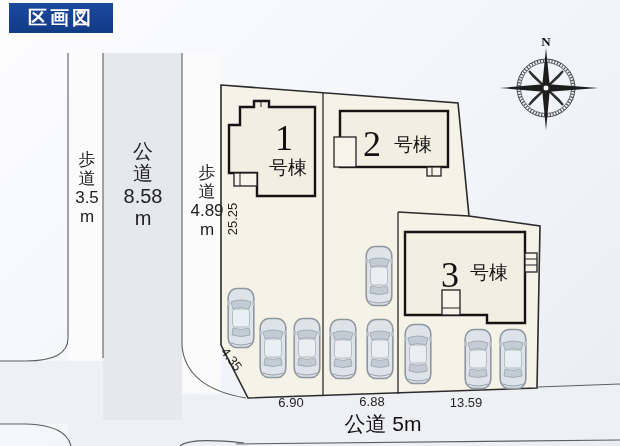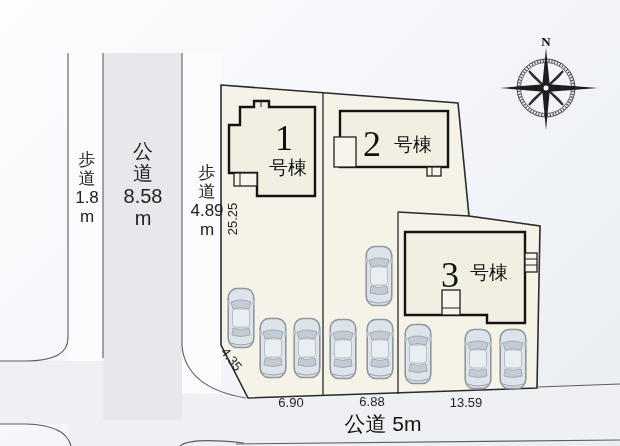--- a/index.html
+++ b/index.html
@@ -166,25 +166,28 @@
         <polygon points="-4,0 0,-40 4,0 0,6"></polygon>
         <polygon points="0,-4 52,0 0,4 -6,0"></polygon>
         <polygon points="-4,0 0,42 4,0 0,-6"></polygon>
         <polygon points="0,-4 -46,0 0,4 6,0"></polygon>
       </g>
       <circle r="3" fill="#fff" stroke="#333" stroke-width="1"></circle>
       <text x="0" y="-42" text-anchor="middle" font-family="Liberation Serif,serif" font-size="13" font-weight="bold" fill="#111">N</text>
     </g>
   </svg>
 
+  <div class="badge">
+    <span>区画図</span>
+  </div>
 
   <div class="vlabel small" style="left:72px;top:150px;width:30px;">
       <span>歩</span>
       <span>道</span>
-      <span>1.8</span>
+      <span>3.5</span>
       <span>m</span>
     </div>
   <div class="vlabel big" style="left:126px;top:140px;width:34px;">
       <span>公</span>
       <span>道</span>
       <span>8.58</span>
       <span>m</span>
     </div>
   <div class="vlabel small" style="left:190px;top:163px;width:34px;">
       <span>歩</span>

